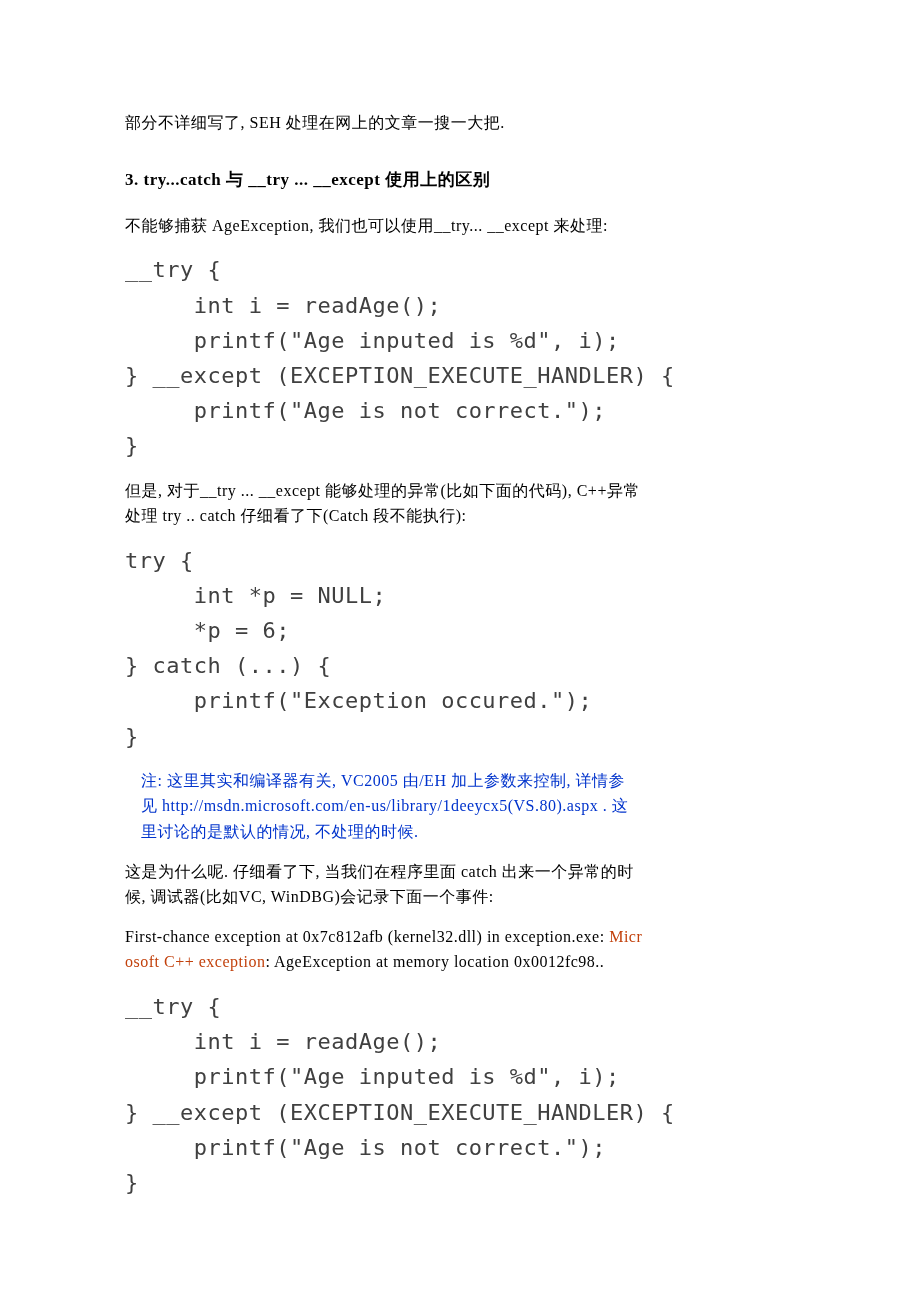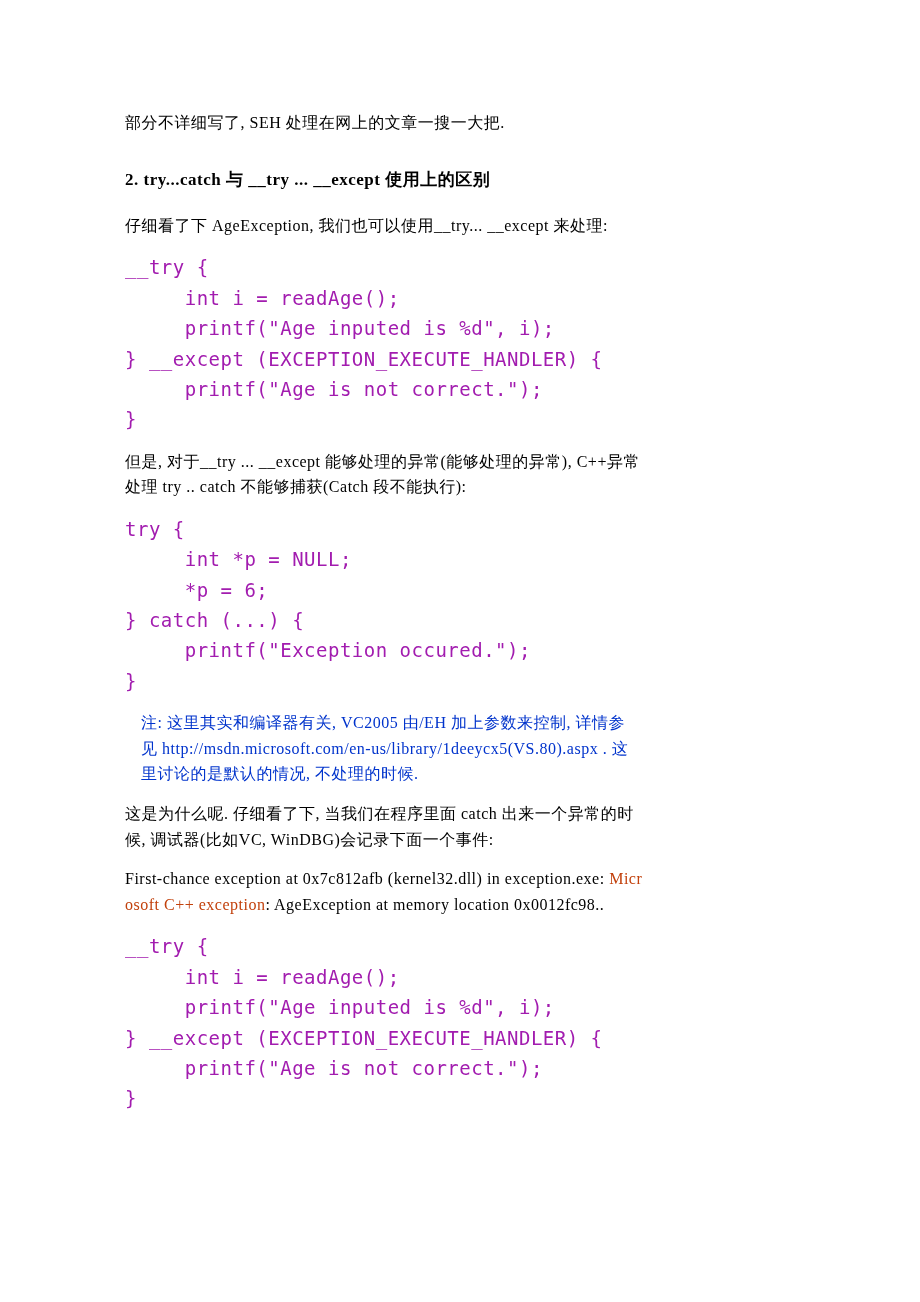--- a/index.html
+++ b/index.html
@@ -26,22 +26,22 @@
   }
   .heading {
     font-weight: bold;
     font-size: 17px;
     margin: 30px 0 20px 0;
     letter-spacing: 0.5px;
   }
   .code {
     font-family: "SimSun", "宋体", monospace;
     white-space: pre;
-    font-size: 19px;
-    color: #a21caf;
+    font-size: 22px;
+    color: #404040;
     margin: 14px 0;
     line-height: 1.6;
     letter-spacing: 0.5px;
   }
   .blue {
     color: #c2410c;
   }
   .note {
     color: #0033cc;
     margin: 14px 16px;
@@ -49,32 +49,32 @@
     word-break: break-all;
   }
 </style>
 </head>
 <body>
 
 <div class="page">
 
   <p class="para">部分不详细写了, SEH 处理在网上的文章一搜一大把.</p>
 
-  <p class="heading">2. try...catch 与 __try ... __except 使用上的区别</p>
+  <p class="heading">3. try...catch 与 __try ... __except 使用上的区别</p>
 
-  <p class="para">仔细看了下 AgeException, 我们也可以使用__try...  __except 来处理:</p>
+  <p class="para">不能够捕获 AgeException, 我们也可以使用__try...  __except 来处理:</p>
 
   <div class="code">__try {
      int i = readAge();
      printf("Age inputed is %d", i);
 } __except (EXCEPTION_EXECUTE_HANDLER) {
      printf("Age is not correct.");
 }</div>
 
-  <p class="para">但是, 对于__try ... __except 能够处理的异常(能够处理的异常), C++异常处理 try .. catch 不能够捕获(Catch 段不能执行):</p>
+  <p class="para">但是, 对于__try ... __except 能够处理的异常(比如下面的代码), C++异常处理 try .. catch 仔细看了下(Catch 段不能执行):</p>
 
   <div class="code">try {
      int *p = NULL;
      *p = 6;
 } catch (...) {
      printf("Exception occured.");
 }</div>
 
   <p class="note">注: 这里其实和编译器有关, VC2005 由/EH 加上参数来控制, 详情参见 http://msdn.microsoft.com/en-us/library/1deeycx5(VS.80).aspx . 这里讨论的是默认的情况, 不处理的时候.</p>
 

